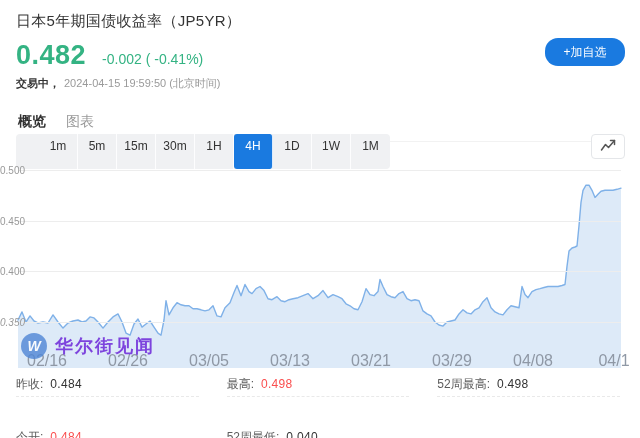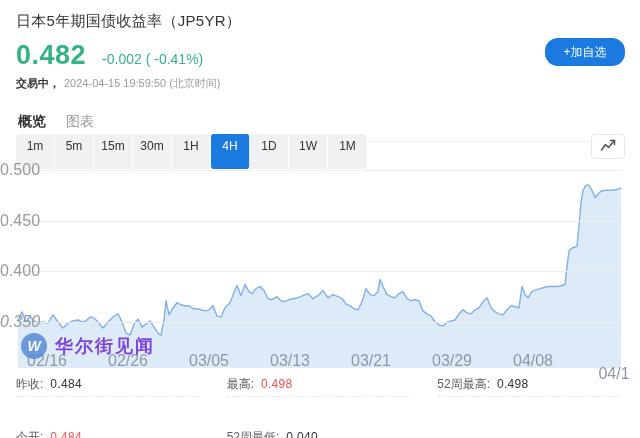--- a/index.html
+++ b/index.html
@@ -21,34 +21,34 @@
     display:flex; align-items:center; justify-content:center; cursor:pointer; }
 
   
   .tabs { position:absolute; left:16px; top:89px; width:608px; display:flex; gap:16px;
     border-bottom:1px solid #f2f2f2;margin-top:24px; }
   .tab { font-size:14px; color:#999; padding:0 2px 8px 2px; cursor:pointer; }
   .tab.active { color:#333; font-weight:700; border-bottom:3px solid var(--accent-blue); margin-bottom:-1px; }
 
   
   .toolbar { position:absolute; left:16px; top:134px; right:15px; height:25px; }
-  .ranges { display:inline-flex; background:#f0f1f3; border-radius:4px; height:35px; overflow:hidden; }
+  .ranges { display:inline-flex; background:#f0f1f3; border-radius:4px; height:35px; overflow:hidden;padding-left:23px; }
   .range { width:39px; line-height:25px; text-align:center; font-size:12px; color:#333;
     cursor:pointer; border-right:1px solid rgba(255,255,255,.85); }
   .range:last-child { border-right:none; }
   .range.active { background:var(--accent-blue); color:#fff; border-radius:3px; font-weight:500; }
   .chart-style-btn { position:absolute; right:0; top:0; width:34px; height:25px; background:#fff;
     border:1px solid #e4e6e9; border-radius:4px; display:flex; align-items:center; justify-content:center;
     cursor:pointer; }
 
   
   .chart { position:absolute; left:0; top:162px; width:640px; height:206px; }
   .chart svg { position:absolute; left:0; top:0; }
   .gridline { position:absolute; left:18px; width:603px; height:1px; background:#ededed; }
-  .y-label { position:absolute; left:0; width:24px; text-align:left; font-size:16px; color:#999;
+  .y-label { position:absolute; left:0; width:24px; text-align:left; font-size:10px; color:#999;
     transform:translateY(-50%); background:transparent; }
   .x-label { position:absolute; top:190px; font-size:16px; color:#8f98a5; transform:translateX(-50%); }
   .watermark { position:absolute; left:21px; top:171px; display:flex; align-items:center; gap:8px;
     pointer-events:none; }
   .wm-circle { width:26px; height:26px; border-radius:50%; background:#4f86d6; opacity:.8;
     display:flex; align-items:center; justify-content:center; color:#fff; font-weight:700;
     font-size:14px; font-style:italic; }
   .wm-text { font-family:"DejaVu Serif","Liberation Serif",serif; font-size:18px; font-weight:700;
     color:#6d28d9; opacity:.85; letter-spacing:2px; }
 
@@ -120,21 +120,21 @@
       <div class="y-label" style="top: 160px; font-style: italic;">0.350</div>
     </div>
   <div id="xaxis-layer">
       <div class="x-label" style="left: 47px;">02/16</div>
       <div class="x-label" style="left: 128px;">02/26</div>
       <div class="x-label" style="left: 209px;">03/05</div>
       <div class="x-label" style="left: 290px;">03/13</div>
       <div class="x-label" style="left: 371px;">03/21</div>
       <div class="x-label" style="left: 452px;">03/29</div>
       <div class="x-label" style="left: 533px;">04/08</div>
-      <div class="x-label" style="left: 614px; margin-top: 13px;">04/1</div>
+      <div class="x-label" style="left: 614px;">04/1</div>
     </div>
   <div class="watermark">
     <div class="wm-circle">W</div>
     <div class="wm-text">华尔街见闻</div>
   </div>
 </div>
 
 <div class="stats" id="stats-grid">
     <div class="cell">
       <span class="cell-label">昨收:</span>

